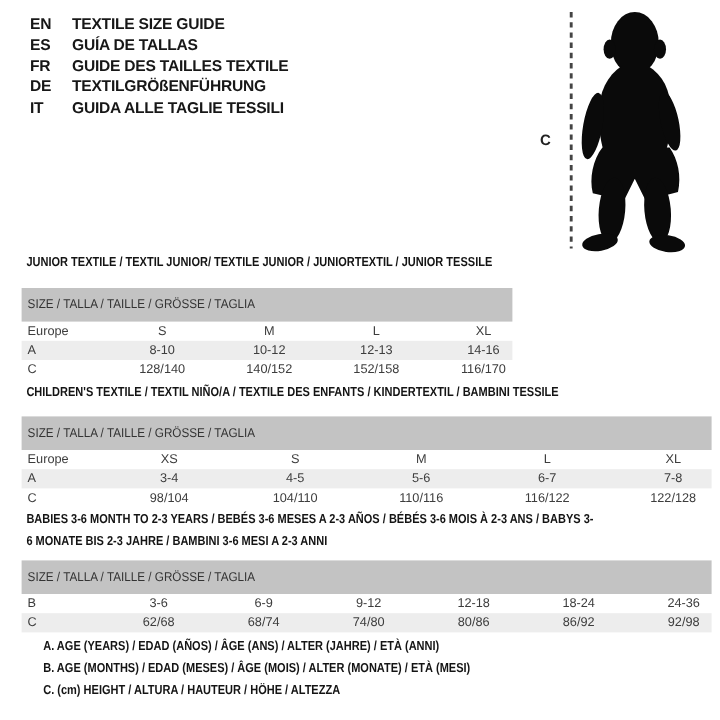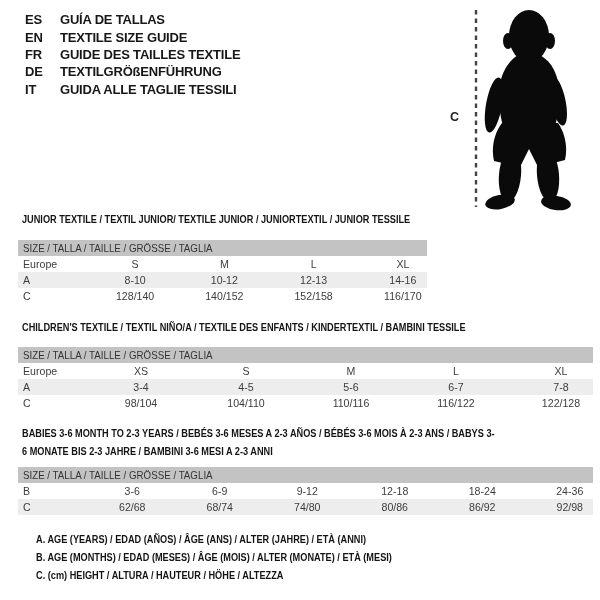--- a/index.html
+++ b/index.html
@@ -26,21 +26,21 @@
   #title-1 { top:212px; white-space:nowrap; }
   #title-2 { top:320px; white-space:nowrap; }
   #title-3 { top:425px; width:560px; line-height:17.5px; }
 
   
   .size-table { position:absolute; left:18px; font-size:10.6px; color:#3d3d3d; }
   #table-1 { top:240px; width:409px; }
   #table-2 { top:347px; width:575px; }
   #table-3 { top:467px; width:575px; }
 
-  .t-size-header { height:16px; display:flex; align-items:center;
+  .t-size-header { height:28px; display:flex; align-items:center;
                    background:#c3c3c3; color:#333333; padding-left:5px; box-sizing:border-box; }
   .cond { display:inline-block; transform:scaleX(0.92); transform-origin:0 50%; white-space:nowrap; }
 
   .t-row { display:flex; height:16px; align-items:center;gap:41px; }
   .t-row.alt { background:#ededed; }
   .t-label { width:52px; padding-left:5px; box-sizing:border-box; }
   #table-2 .t-label, #table-3 .t-label { width:50px; }
   .t-cell { flex:1; text-align:center; }
 
   
@@ -48,26 +48,26 @@
   .footnote { height:18px; font-weight:bold; font-size:10.8px; color:#141414;
               transform:scaleX(0.85); transform-origin:0 50%; white-space:nowrap; }
 </style>
 </head>
 <body>
 
 <div class="canvas">
 
   <div class="lang-block">
     <div class="lang-row">
+      <span class="lang-code">EN</span>
+      <span class="lang-text">TEXTILE SIZE GUIDE</span>
+    </div>
+    <div class="lang-row">
       <span class="lang-code">ES</span>
       <span class="lang-text">GUÍA DE TALLAS</span>
-    </div>
-    <div class="lang-row">
-      <span class="lang-code">EN</span>
-      <span class="lang-text">TEXTILE SIZE GUIDE</span>
     </div>
     <div class="lang-row">
       <span class="lang-code">FR</span>
       <span class="lang-text">GUIDE DES TAILLES TEXTILE</span>
     </div>
     <div class="lang-row">
       <span class="lang-code">DE</span>
       <span class="lang-text">TEXTILGRÖßENFÜHRUNG</span>
     </div>
     <div class="lang-row">

